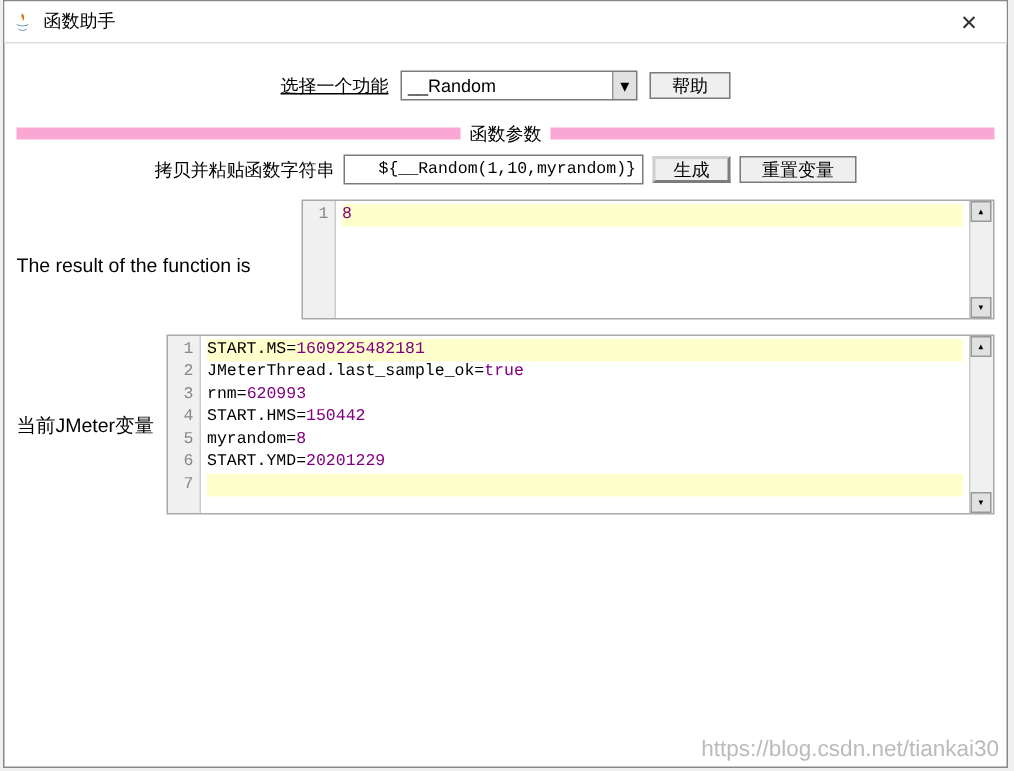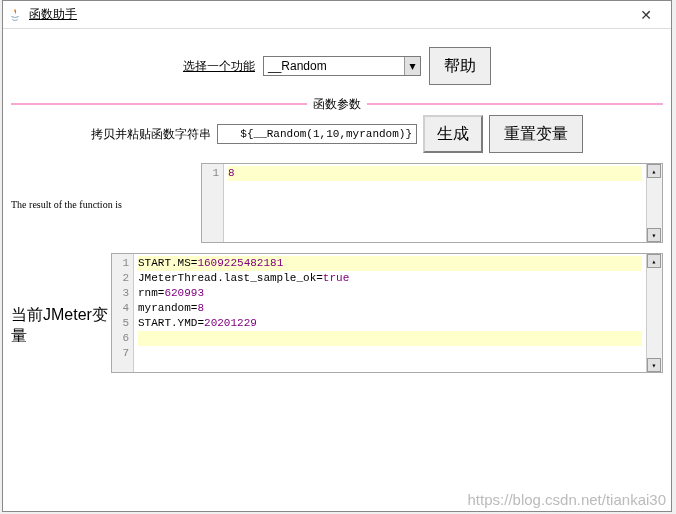--- a/index.html
+++ b/index.html
@@ -23,21 +23,21 @@
 }
 .titlebar {
   background: #fff;
   height: 28px;
   border-bottom: 1px solid #ddd;
   display: flex;
   align-items: center;
   padding: 0 4px;
 }
 .titlebar .icon { width: 16px; height: 16px; margin-right: 6px; }
-.titlebar .title { flex: 1; font-size: 12px; text-decoration: underline; }
+.titlebar .title { flex: 1; font-size: 12px; }
 .titlebar .close {
   width: 42px; height: 22px;
   display: flex; align-items: center; justify-content: center;
   font-size: 14px; color: #333;
 }
 .content { padding: 8px; }
 .top-row {
   display: flex;
   align-items: center;
   justify-content: center;
@@ -58,28 +58,28 @@
 .combo .arrow {
   position: absolute; right: 0; top: 0; bottom: 0;
   width: 16px; background: #e1e1e1;
   border-left: 1px solid #999;
   display: flex; align-items: center; justify-content: center;
 }
 .btn {
   border: 1px solid #7a7a7a;
   background: #efefef;
   padding: 2px 14px;
-  font-size: 16px;
-  height: 38px;
+  font-size: 12px;
+  height: 18px;
   display: inline-flex;
   align-items: center;
 }
 .btn.raised { border: 2px outset #d0d0d0; padding: 1px 12px; font-family: Liberation Mono, monospace; }
 .params-box {
-  border: 1px solid #f9a8d4;
+  border: 4px solid #f9a8d4;
   padding-top: 0;
   margin-bottom: 8px;
   position: relative;
 }
 .params-title {
   position: absolute;
   top: -8px; left: 50%;
   transform: translateX(-50%);
   background: #fff;
   padding: 0 6px;
@@ -130,22 +130,22 @@
   align-items: center;
   justify-content: flex-end;
 }
 .result-row {
   display: flex;
   align-items: flex-start;
   margin-bottom: 10px;
 }
 .result-label {
   width: 190px;
-  font-family: Liberation Serif, serif;
-  font-size: 10px;
+  font-family: Liberation Sans, sans-serif;
+  font-size: 13px;
   padding-top: 36px;
 }
 .code-editor {
   flex: 1;
   border: 1px solid #aaa;
   background: #fff;
   height: 80px;
   display: flex;
   font-family: "Courier New", monospace;
   font-size: 11px;
@@ -172,21 +172,21 @@
   border-left: 1px solid #ccc;
   display: flex; flex-direction: column;
   justify-content: space-between;
 }
 .vars-row {
   display: flex;
   align-items: flex-start;
 }
 .vars-label {
   width: 100px;
-  font-size: 16px;
+  font-size: 13px;
   padding-top: 52px;
 }
 .watermark {
   position: absolute;
   right: 10px; bottom: 6px;
   color: #bbb;
   font-size: 15px;
   font-family: Arial, sans-serif;
 }
 </style>
@@ -256,20 +256,21 @@
             <div>3</div>
             <div>4</div>
             <div>5</div>
             <div>6</div>
             <div>7</div>
         </div>
         <div class="code-body" id="vars-body">
             <div class="line hl-yellow"><span class="tok-key">START.MS</span>=<span class="tok-num">1609225482181</span></div>
             <div class="line"><span class="tok-key">JMeterThread.last_sample_ok</span>=<span class="tok-bool">true</span></div>
             <div class="line"><span class="tok-key">rnm</span>=<span class="tok-num">620993</span></div>
+            <div class="line"><span class="tok-key">START.HMS</span>=<span class="tok-num">150442</span></div>
             <div class="line"><span class="tok-key">myrandom</span>=<span class="tok-num">8</span></div>
             <div class="line"><span class="tok-key">START.YMD</span>=<span class="tok-num">20201229</span></div>
             <div class="line hl-yellow"></div>
           </div>
         <div class="editor-scroll-v">
           <div class="scrollbtn">▴</div>
             <div class="scrollbtn">▾</div>
         </div>
       </div>
     </div>

